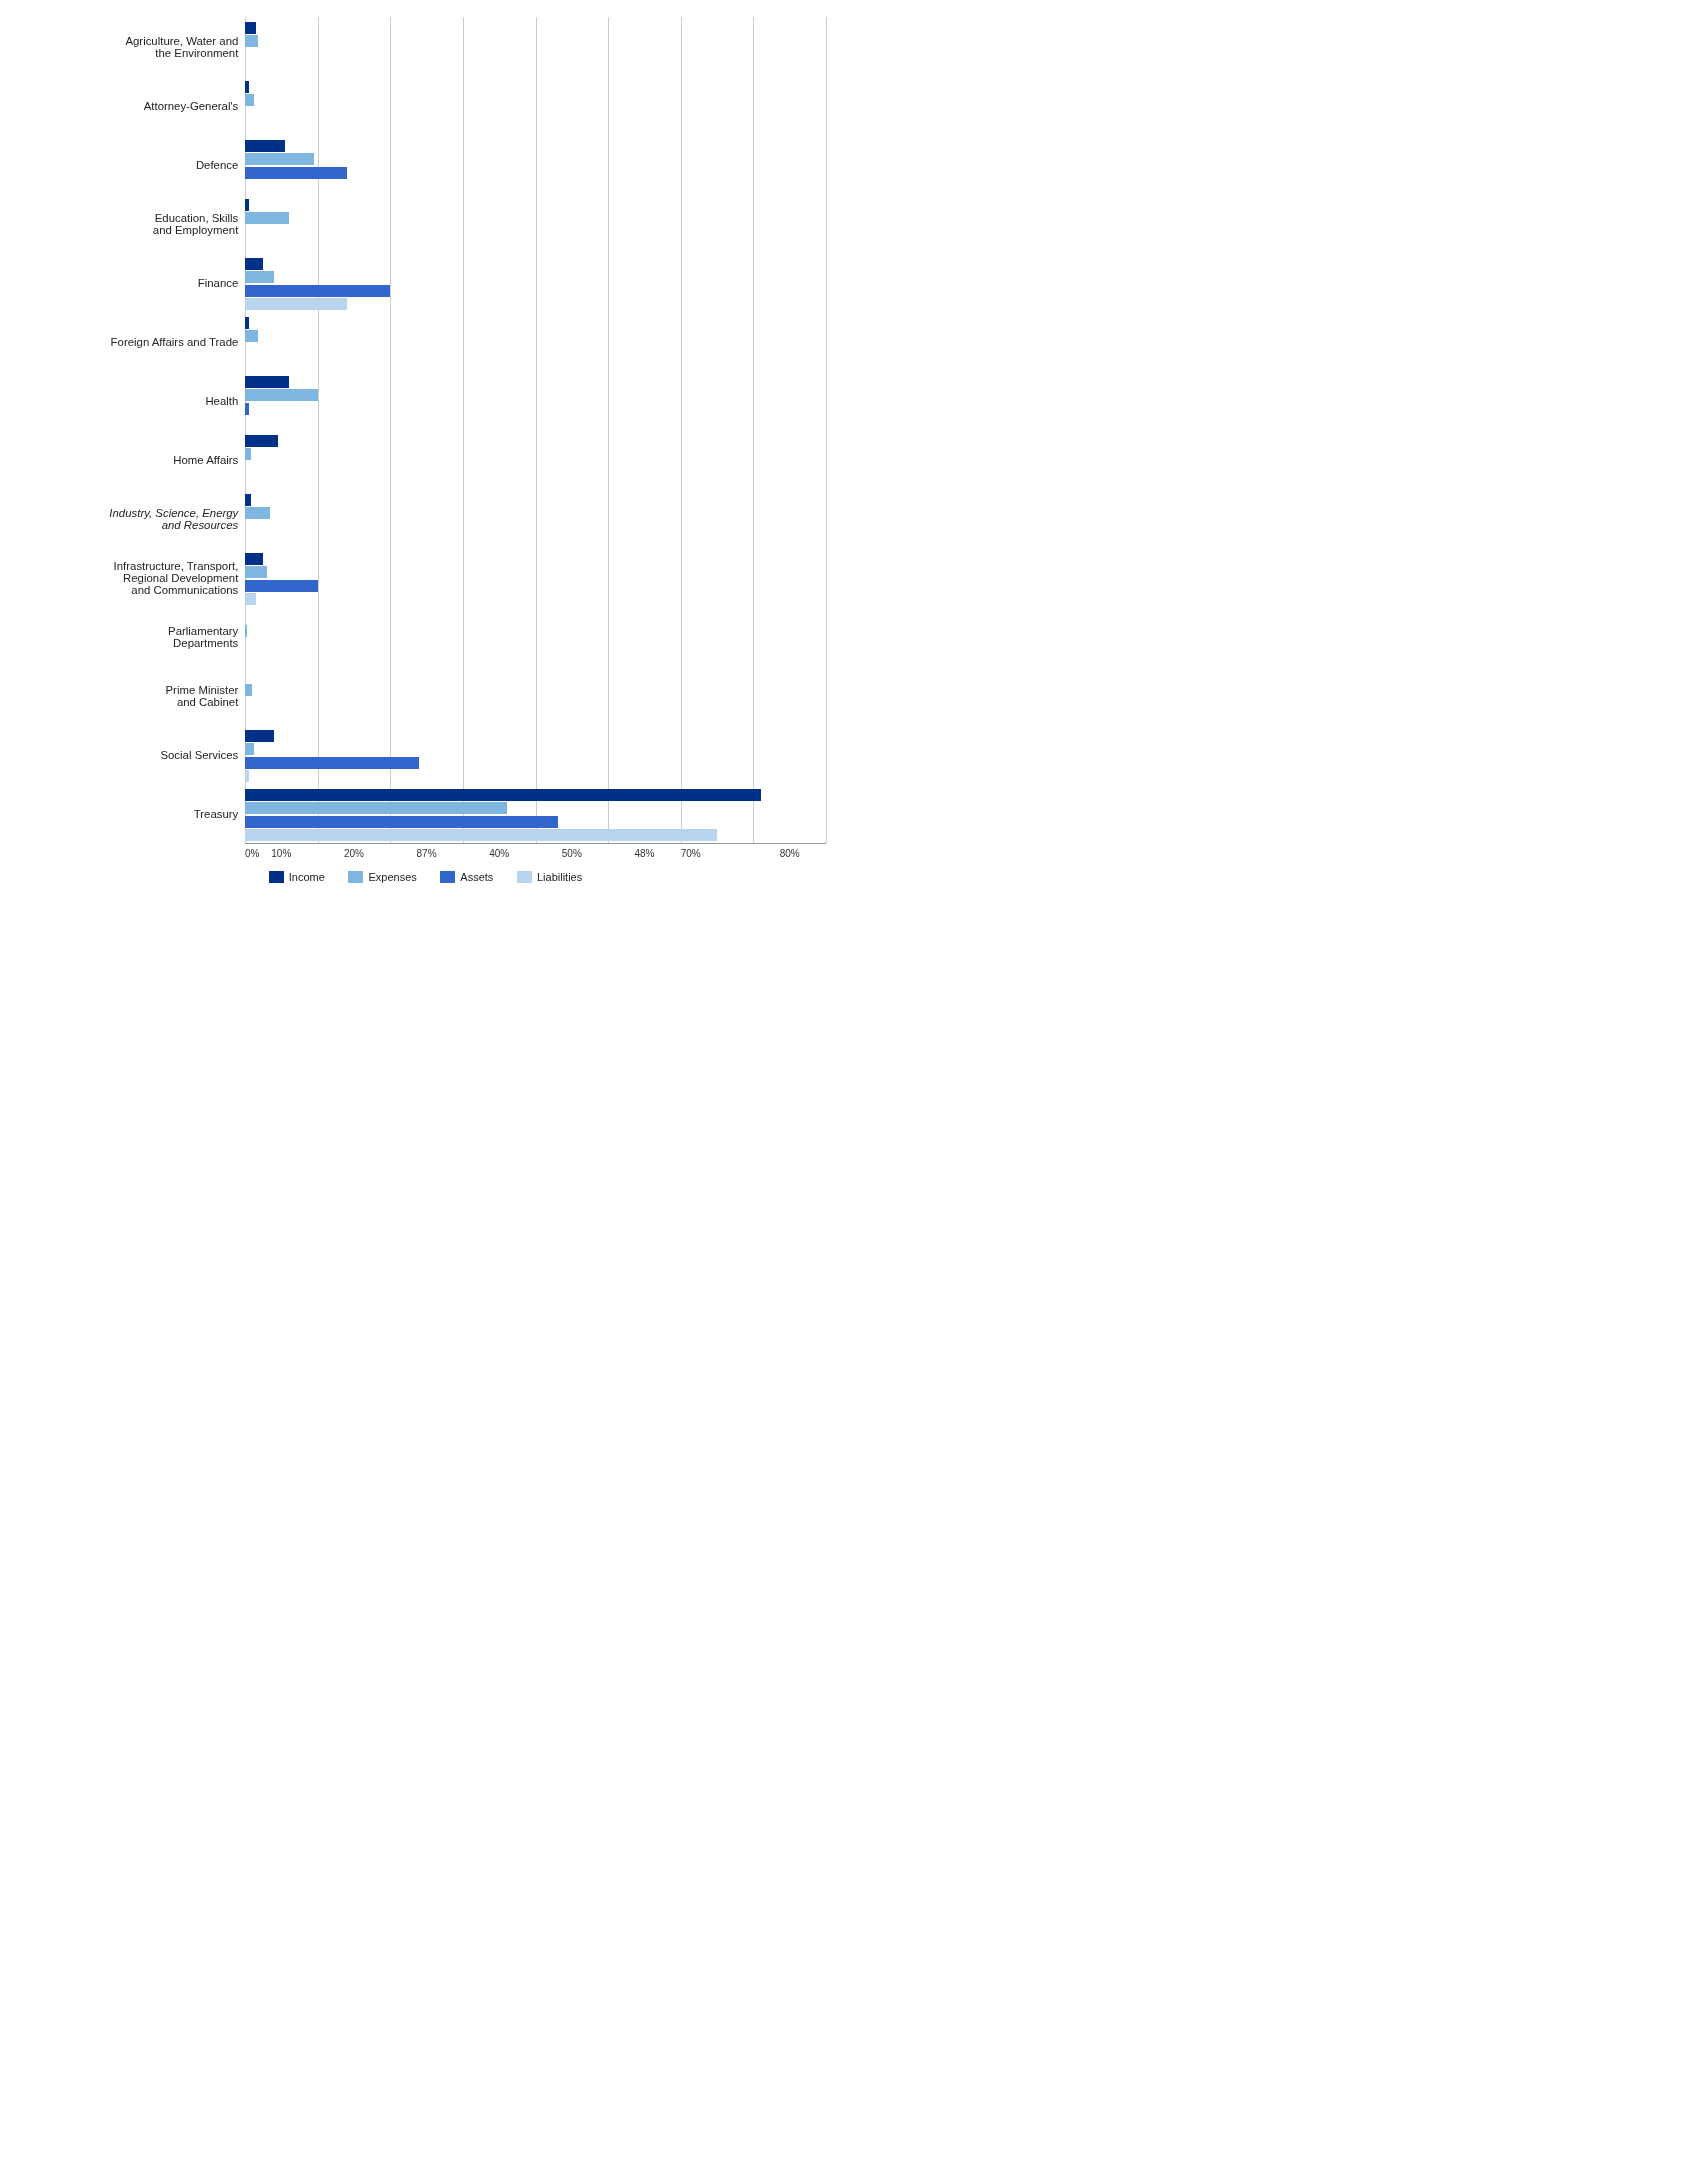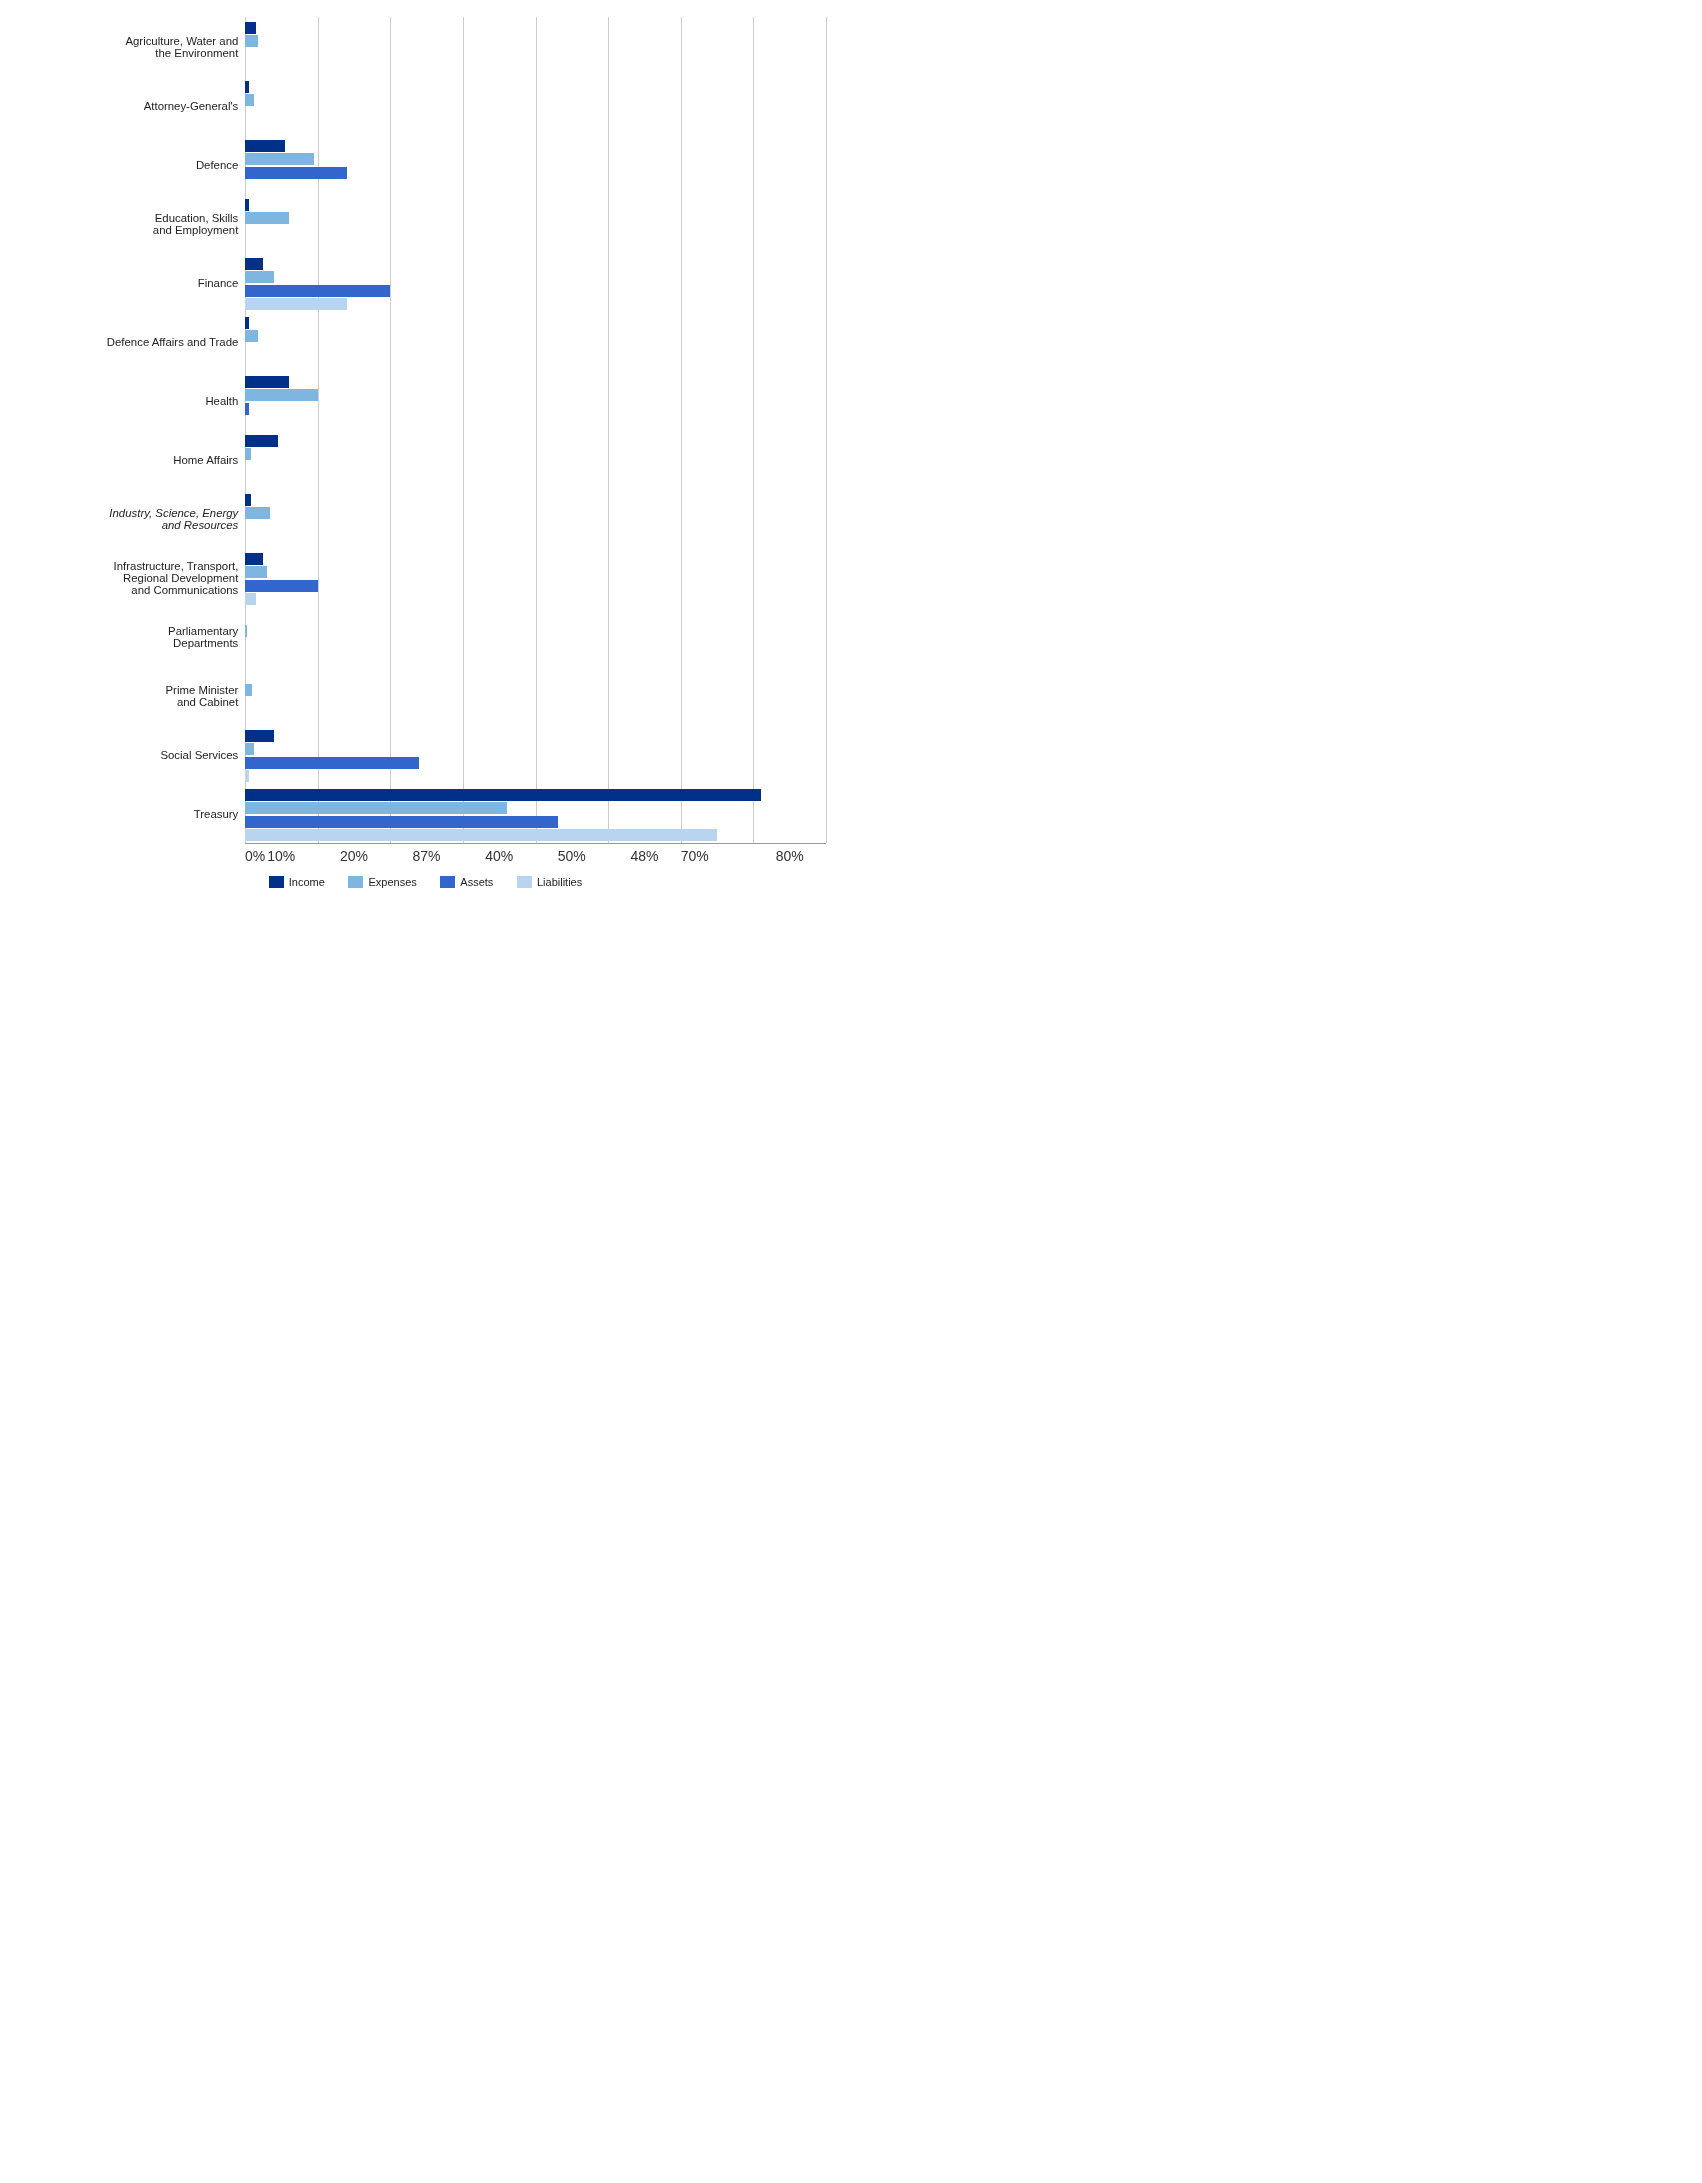--- a/index.html
+++ b/index.html
@@ -53,21 +53,21 @@
     .bar {
       height: 100%;
       display: inline-block;
     }
     
     .income { background: #003087; }
     .expenses { background: #7eb6e0; }
     .assets { background: #3366cc; }
     .liabilities { background: #b8d4ef; }
     .x-tick {
-      font-size: 14px;
+      font-size: 10px;
       color: #333;
       text-align: center;
     }
     .legend {
       display: flex;
       justify-content: center;
       gap: 23.6px;
       margin-top: 11.8px;
     }
     .legend-item {
@@ -87,21 +87,21 @@
 <body>
 
 <div class="chart-container">
     <div style="display:flex;flex-direction:row;align-items:stretch;">
       <div class="y-labels">
         <div class="y-label" style="height:59px;">Agriculture, Water and<br>the Environment</div>
         <div class="y-label" style="height:59px;">Attorney-General's</div>
         <div class="y-label" style="height:59px;">Defence</div>
         <div class="y-label" style="height:59px;">Education, Skills<br>and Employment</div>
         <div class="y-label" style="height:59px;">Finance</div>
-        <div class="y-label" style="height:59px;">Defence Affairs and Trade</div>
+        <div class="y-label" style="height:59px;">Foreign Affairs and Trade</div>
         <div class="y-label" style="height:59px;">Health</div>
         <div class="y-label" style="height:59px;">Home Affairs</div>
         <div class="y-label" style="height:59px;font-style:italic;">Industry, Science, Energy<br>and Resources</div>
         <div class="y-label" style="height:59px;">Infrastructure, Transport,<br>Regional Development<br>and Communications</div>
         <div class="y-label" style="height:59px;">Parliamentary<br>Departments</div>
         <div class="y-label" style="height:59px;">Prime Minister<br>and Cabinet</div>
         <div class="y-label" style="height:59px;">Social Services</div>
         <div class="y-label" style="height:59px;">Treasury</div>
       </div>
       <div style="flex:1;position:relative;">

